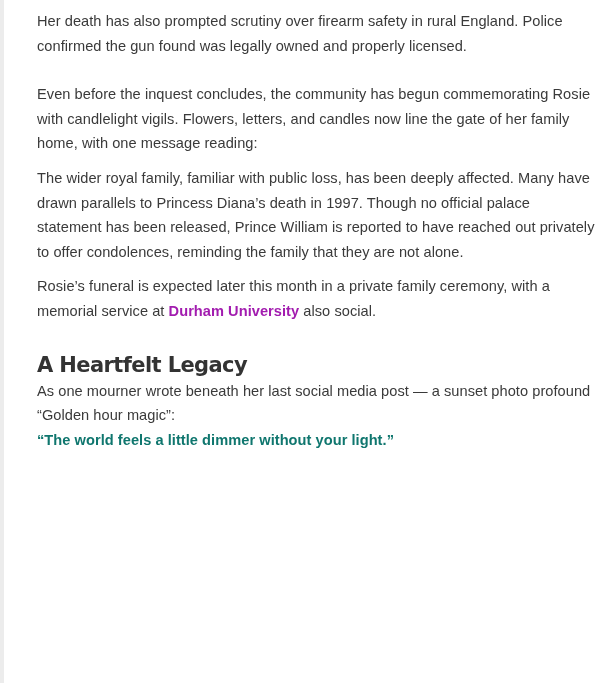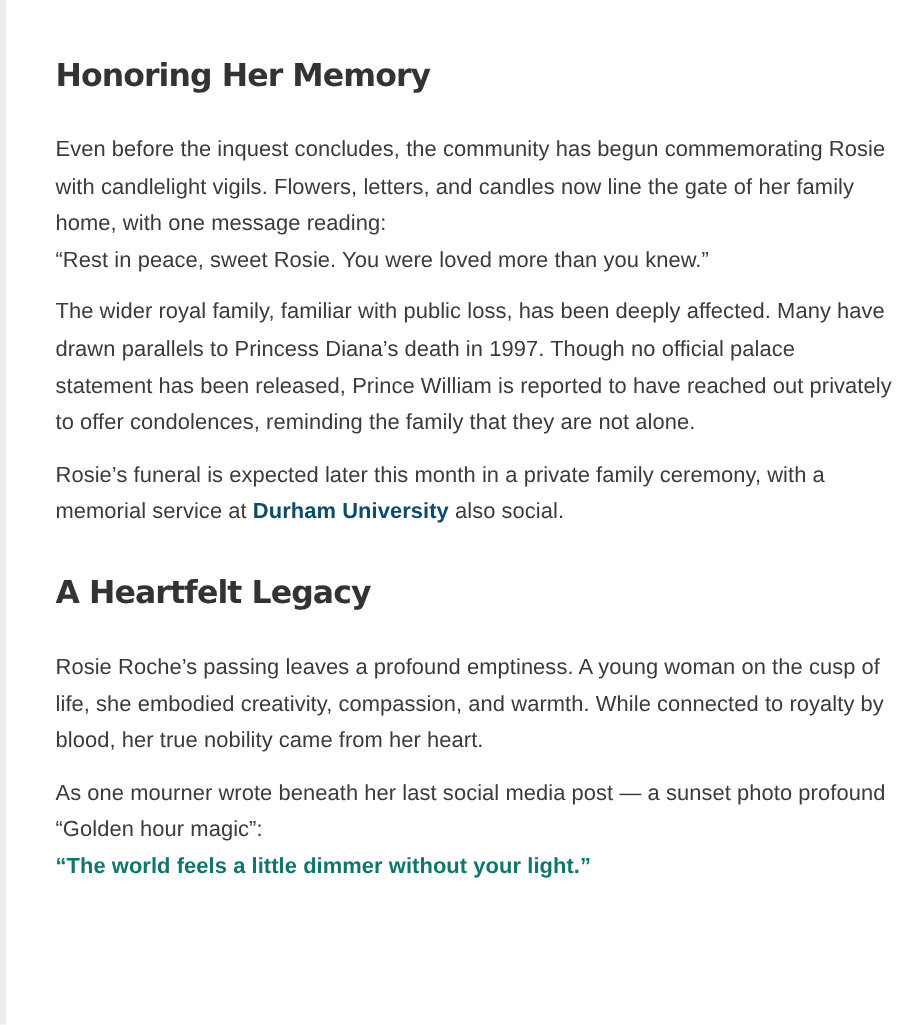--- a/index.html
+++ b/index.html
@@ -40,45 +40,43 @@
       margin: 0;
       font-family: "DejaVu Sans", "Liberation Sans", sans-serif;
       font-weight: bold;
       font-size: 21px;
       line-height: 28px;
       color: #333333;
       letter-spacing: -0.6px;
     }
     .gap-before-h2 { margin-top: 27px !important; }
     .gap-after-h2 { margin-top: 24px !important; }
-    .article strong { font-weight: bold; color: #0c4a6e; }
+    .article strong { font-weight: bold; color: #a21caf; }
     .quote-line { display: block; }
     .bold-quote { display: block; font-weight: bold; color: #0f766e; }
   </style>
 </head>
 <body>
 
 <div class="left-strip"></div>
 
 <div class="article">
 
+  <p>Her death has also prompted scrutiny over firearm safety in rural England. Police confirmed the gun found was legally owned and properly licensed.</p>
 
-  <h2 class="gap-before-h2">Honoring Her Memory</h2>
 
   <p class="gap-after-h2">
     <span>Even before the inquest concludes, the community has begun commemorating Rosie with candlelight vigils. Flowers, letters, and candles now line the gate of her family home, with one message reading:</span>
-    <span class="quote-line">“Rest in peace, sweet Rosie. You were loved more than you knew.”</span>
   </p>
 
   <p>The wider royal family, familiar with public loss, has been deeply affected. Many have drawn parallels to Princess Diana’s death in 1997. Though no official palace statement has been released, Prince William is reported to have reached out privately to offer condolences, reminding the family that they are not alone.</p>
 
   <p><span>Rosie’s funeral is expected later this month in a private family ceremony, with a memorial service at </span><strong>Durham University</strong><span> also social.</span></p>
 
   <h2 class="gap-before-h2">A Heartfelt Legacy</h2>
 
-  <p class="gap-after-h2">Rosie Roche’s passing leaves a profound emptiness. A young woman on the cusp of life, she embodied creativity, compassion, and warmth. While connected to royalty by blood, her true nobility came from her heart.</p>
 
   <p>
     <span>As one mourner wrote beneath her last social media post — a sunset photo profound “Golden hour magic”:</span>
     <span class="bold-quote">“The world feels a little dimmer without your light.”</span>
   </p>
 
 </div>
 
 </body></html>

